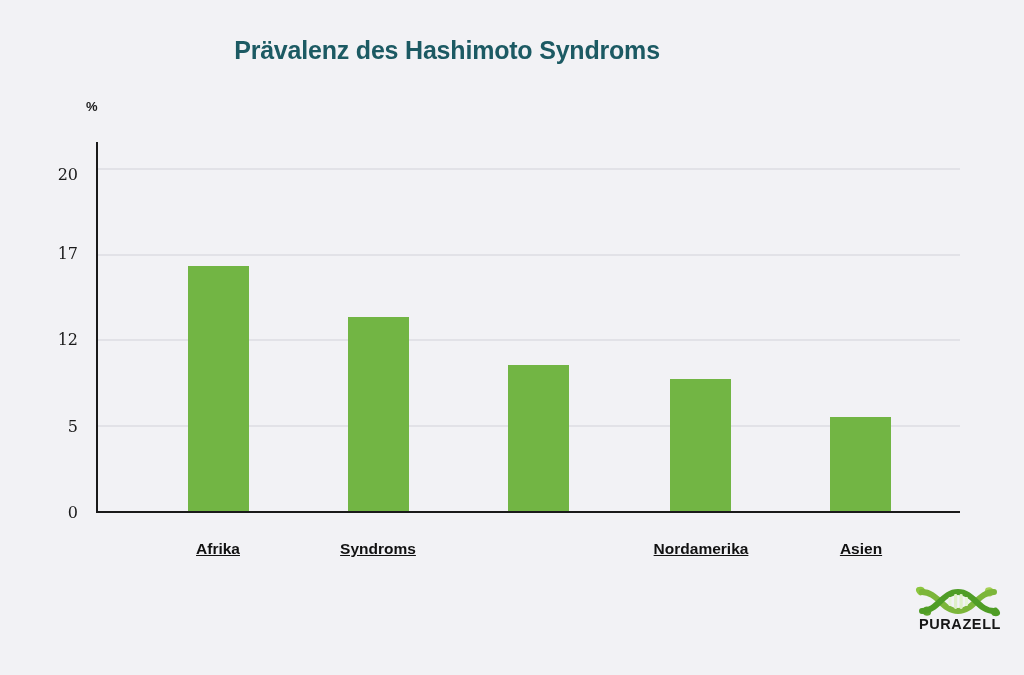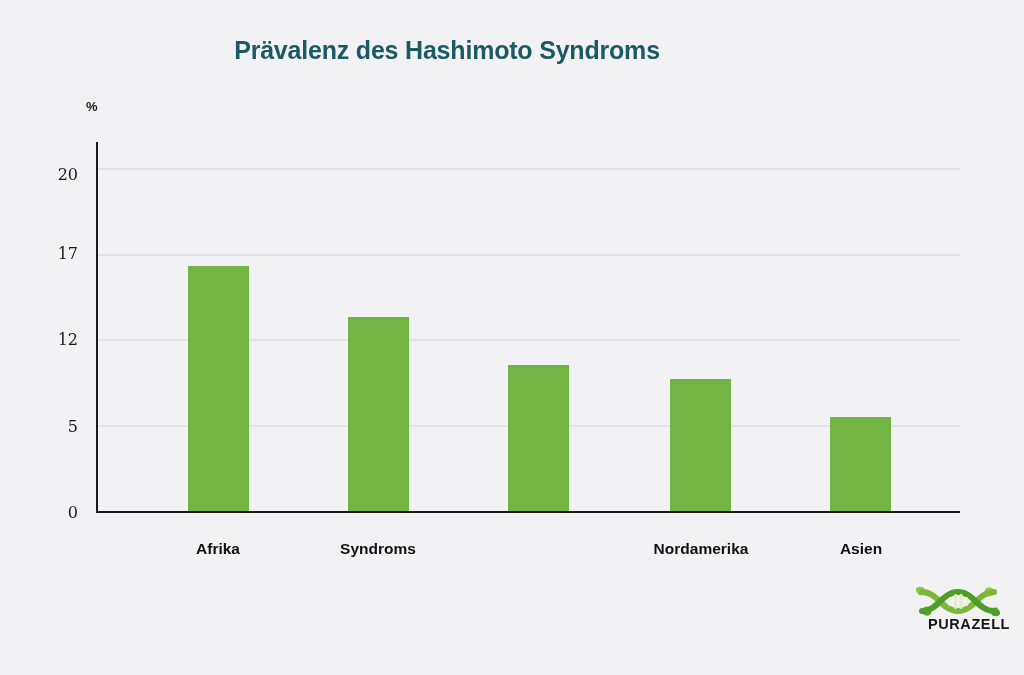--- a/index.html
+++ b/index.html
@@ -96,40 +96,41 @@
   
   .cat-label {
     position: absolute;
     top: 538px;
     width: 180px;
     text-align: center;
     font-size: 15.5px;
     font-weight: bold;
     color: #111111;
     line-height: 21px;
+    text-decoration: underline;
   }
 
   
   .logo {
     position: absolute;
     left: 912px;
     top: 585px;
     width: 92px;
     height: 52px;
   }
   .logo-mark {
     position: absolute;
     left: 0;
     top: 0;
     width: 92px;
     height: 33px;
   }
   .logo-text {
     position: absolute;
-    left: 11px;
+    left: 2px;
     top: 31px;
     width: 92px;
     text-align: center;
     font-size: 14.5px;
     font-weight: bold;
     color: #161616;
     letter-spacing: 0.6px;
   }
 </style>
 </head>

